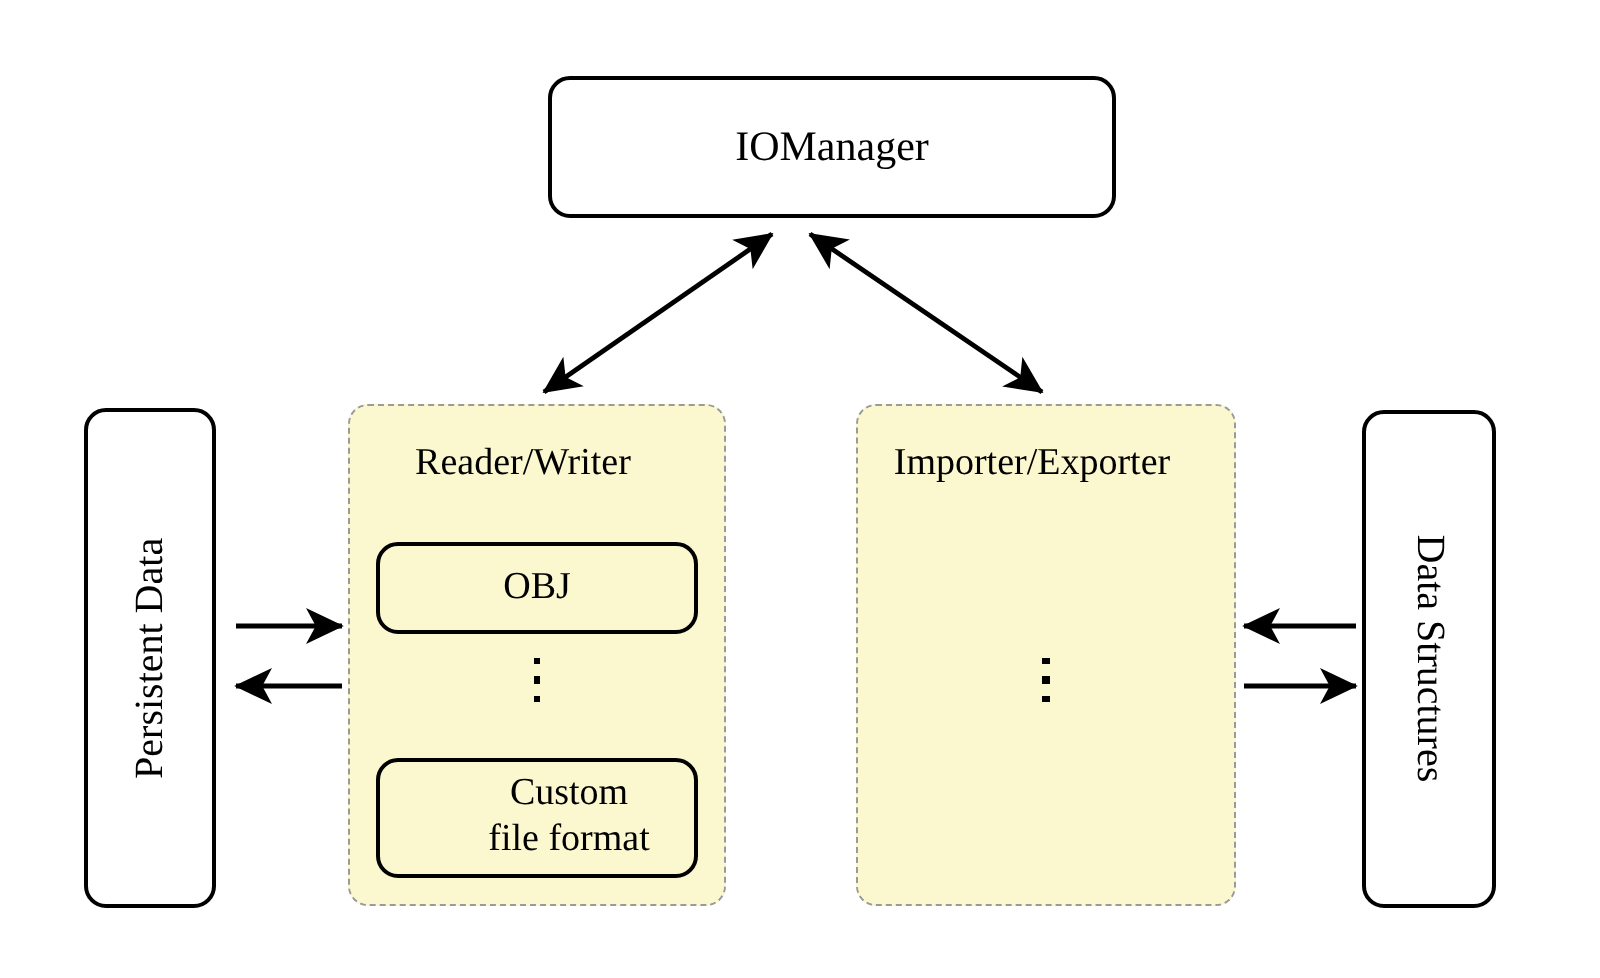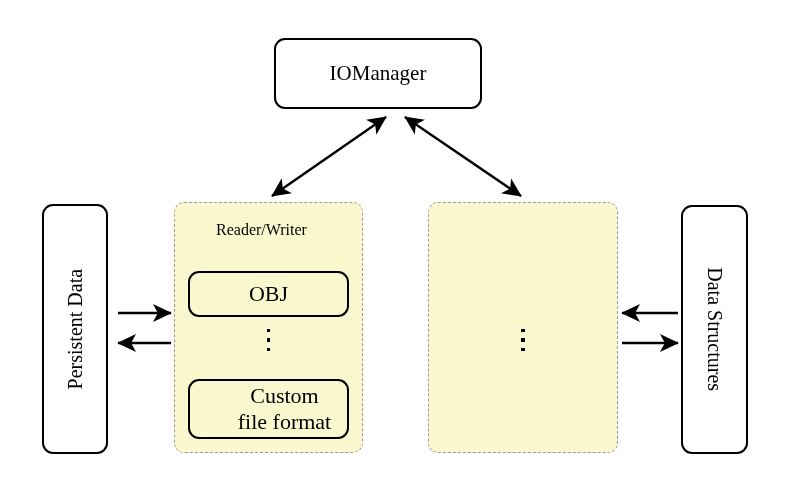--- a/index.html
+++ b/index.html
@@ -25,21 +25,21 @@
     justify-content: center;
     text-align: center;
     color: #000000;
     line-height: 1.22;
   }
 
   
   .manager-box {
     left: 274px;
     top: 38px;
-    width: 208px;
+    width: 284px;
     height: 71px;
     border: 2.6px solid #000000;
     border-radius: 11px;
     background: #ffffff;
     font-size: 21px;
   }
 
   
   .side-box {
     border: 2.8px solid #000000;
@@ -87,37 +87,37 @@
     top: 202px;
     width: 190px;
     height: 251px;
   }
   .group-title {
     position: absolute;
     left: 0;
     right: 14px;
     top: 18px;
     text-align: center;
-    font-size: 16px;
+    font-size: 19px;
     color: #000000;
     white-space: nowrap;
   }
 
   
   .inner-box {
     position: absolute;
     box-sizing: border-box;
     border: 2.8px solid #000000;
     border-radius: 11px;
     background: #fbf8cf;
     display: flex;
     align-items: center;
     justify-content: center;
     text-align: center;
-    font-size: 22px;
+    font-size: 19px;
     color: #000000;
     line-height: 1.2;
     white-space: pre-line;
   }
   .inner-top {
     left: 13px;
     right: 13px;
     top: 68px;
     height: 46px;
   }
@@ -180,20 +180,21 @@
     <div class="vdots">
       <i></i>
         <i></i>
         <i></i>
     </div>
     <div class="inner-box inner-bottom">Custom
 file format</div>
   </div>
 
   <div class="group-panel" id="importer-exporter-panel">
+    <div class="group-title">Importer/Exporter</div>
     <div class="vdots">
       <i></i>
         <i></i>
         <i></i>
     </div>
   </div>
 
   <svg id="arrow-layer" viewBox="0 0 800 489">
     <defs>
       <marker id="head" viewBox="0 0 12 12" refX="10.5" refY="6" markerWidth="9" markerHeight="9" orient="auto-start-reverse">

